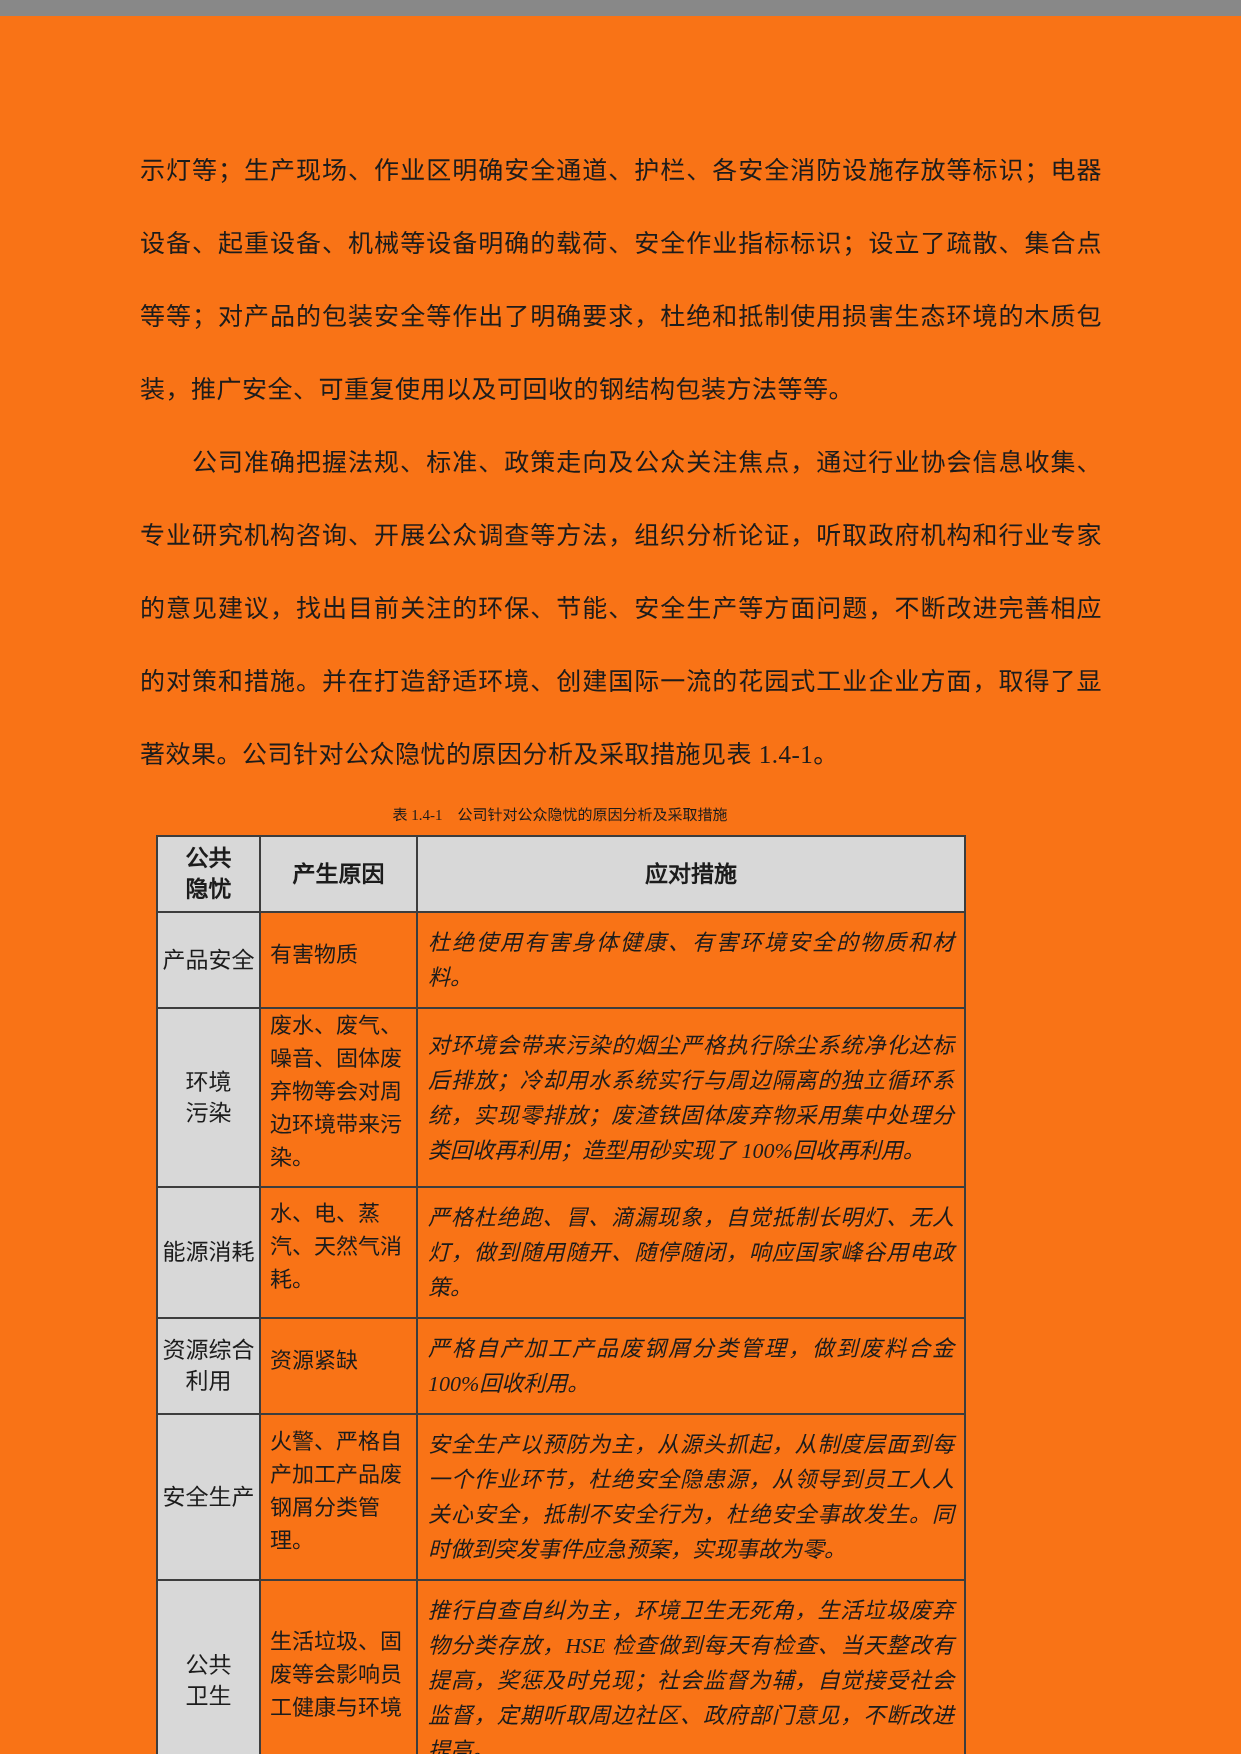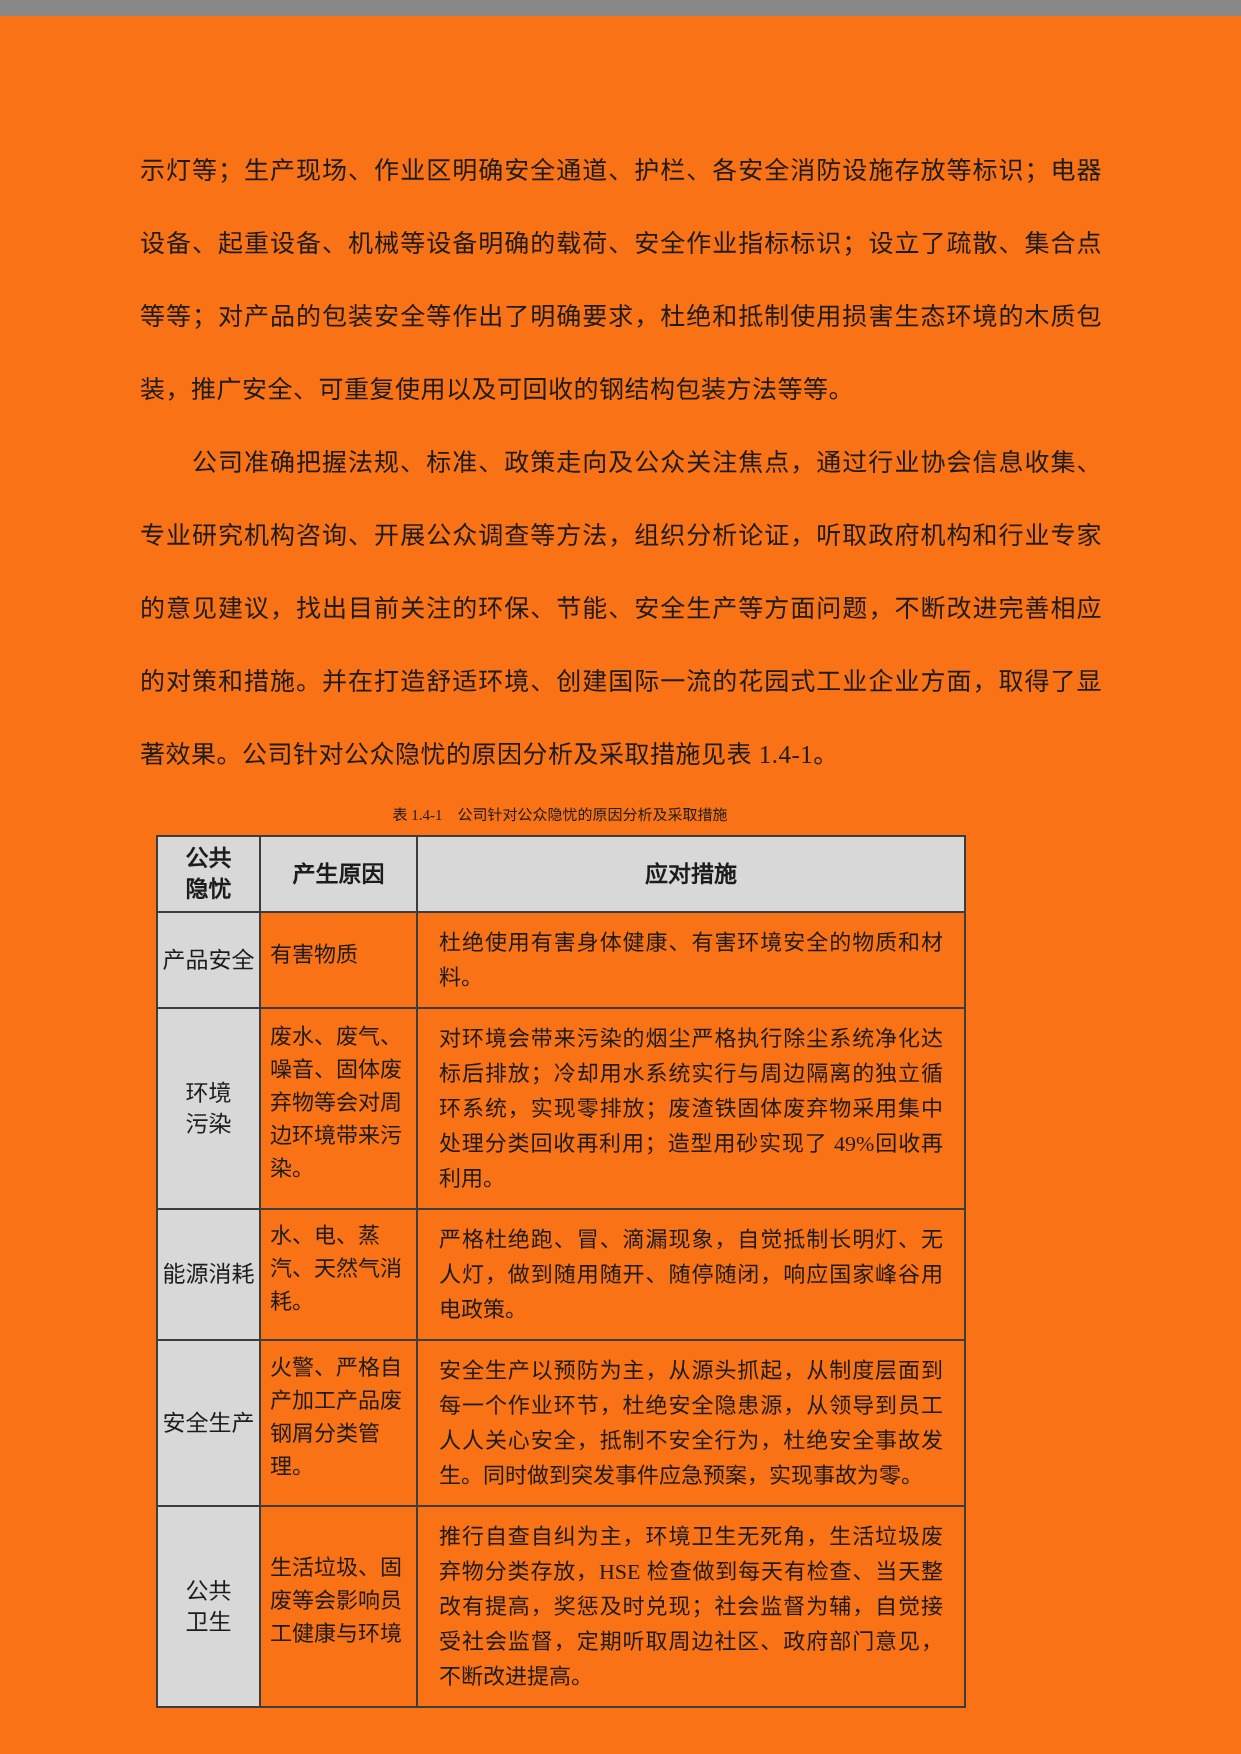--- a/index.html
+++ b/index.html
@@ -74,22 +74,23 @@
     white-space: pre-line;
     padding: 14px 4px;
   }
   .concern-table td.cause {
     text-align: left;
     padding: 0 5px 12px 9px;
     line-height: 33px;
   }
   .concern-table td.measure {
     text-align: justify;
-    padding: 12px 21px;
+    padding: 12px 10px;
     line-height: 35px;
+    font-style: italic;
   }
   .row-short td { height: 70px; }
   .scan-artifact {
     position: absolute;
     left: 0;
     bottom: 0;
     width: 100%;
     height: 7px;
     background: #2e2e2e;
   }
@@ -123,26 +124,32 @@
       <tbody>
         <tr class="row-short">
           <td class="concern">产品安全</td>
           <td class="cause">有害物质</td>
           <td class="measure">杜绝使用有害身体健康、有害环境安全的物质和材料。</td>
         </tr>
         <tr>
           <td class="concern">环境
 污染</td>
           <td class="cause">废水、废气、噪音、固体废弃物等会对周边环境带来污染。</td>
-          <td class="measure">对环境会带来污染的烟尘严格执行除尘系统净化达标后排放；冷却用水系统实行与周边隔离的独立循环系统，实现零排放；废渣铁固体废弃物采用集中处理分类回收再利用；造型用砂实现了 49%回收再利用。</td>
+          <td class="measure">对环境会带来污染的烟尘严格执行除尘系统净化达标后排放；冷却用水系统实行与周边隔离的独立循环系统，实现零排放；废渣铁固体废弃物采用集中处理分类回收再利用；造型用砂实现了 100%回收再利用。</td>
         </tr>
         <tr>
           <td class="concern">能源消耗</td>
           <td class="cause">水、电、蒸汽、天然气消耗。</td>
           <td class="measure">严格杜绝跑、冒、滴漏现象，自觉抵制长明灯、无人灯，做到随用随开、随停随闭，响应国家峰谷用电政策。</td>
+        </tr>
+        <tr>
+          <td class="concern">资源综合
+利用</td>
+          <td class="cause">资源紧缺</td>
+          <td class="measure">严格自产加工产品废钢屑分类管理，做到废料合金 100%回收利用。</td>
         </tr>
         <tr>
           <td class="concern">安全生产</td>
           <td class="cause">火警、严格自产加工产品废钢屑分类管理。</td>
           <td class="measure">安全生产以预防为主，从源头抓起，从制度层面到每一个作业环节，杜绝安全隐患源，从领导到员工人人关心安全，抵制不安全行为，杜绝安全事故发生。同时做到突发事件应急预案，实现事故为零。</td>
         </tr>
         <tr>
           <td class="concern">公共
 卫生</td>
           <td class="cause">生活垃圾、固废等会影响员工健康与环境</td>

